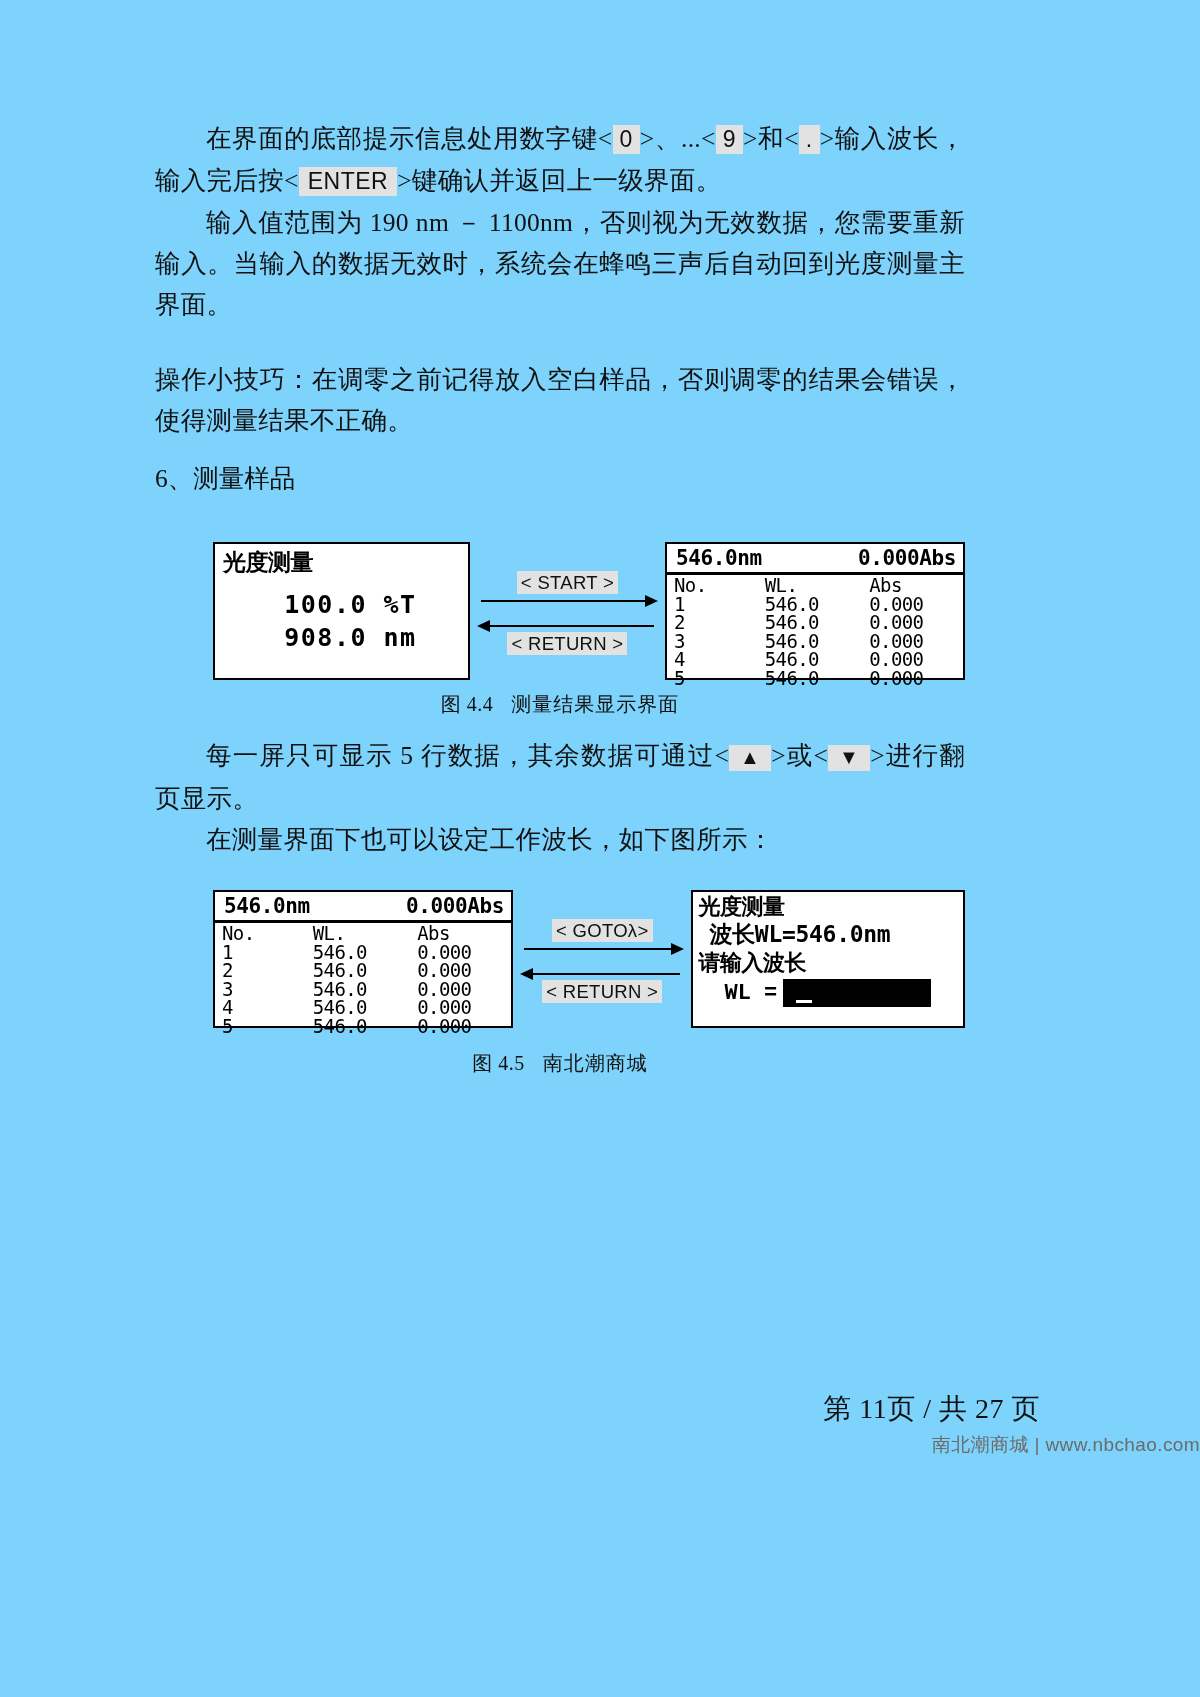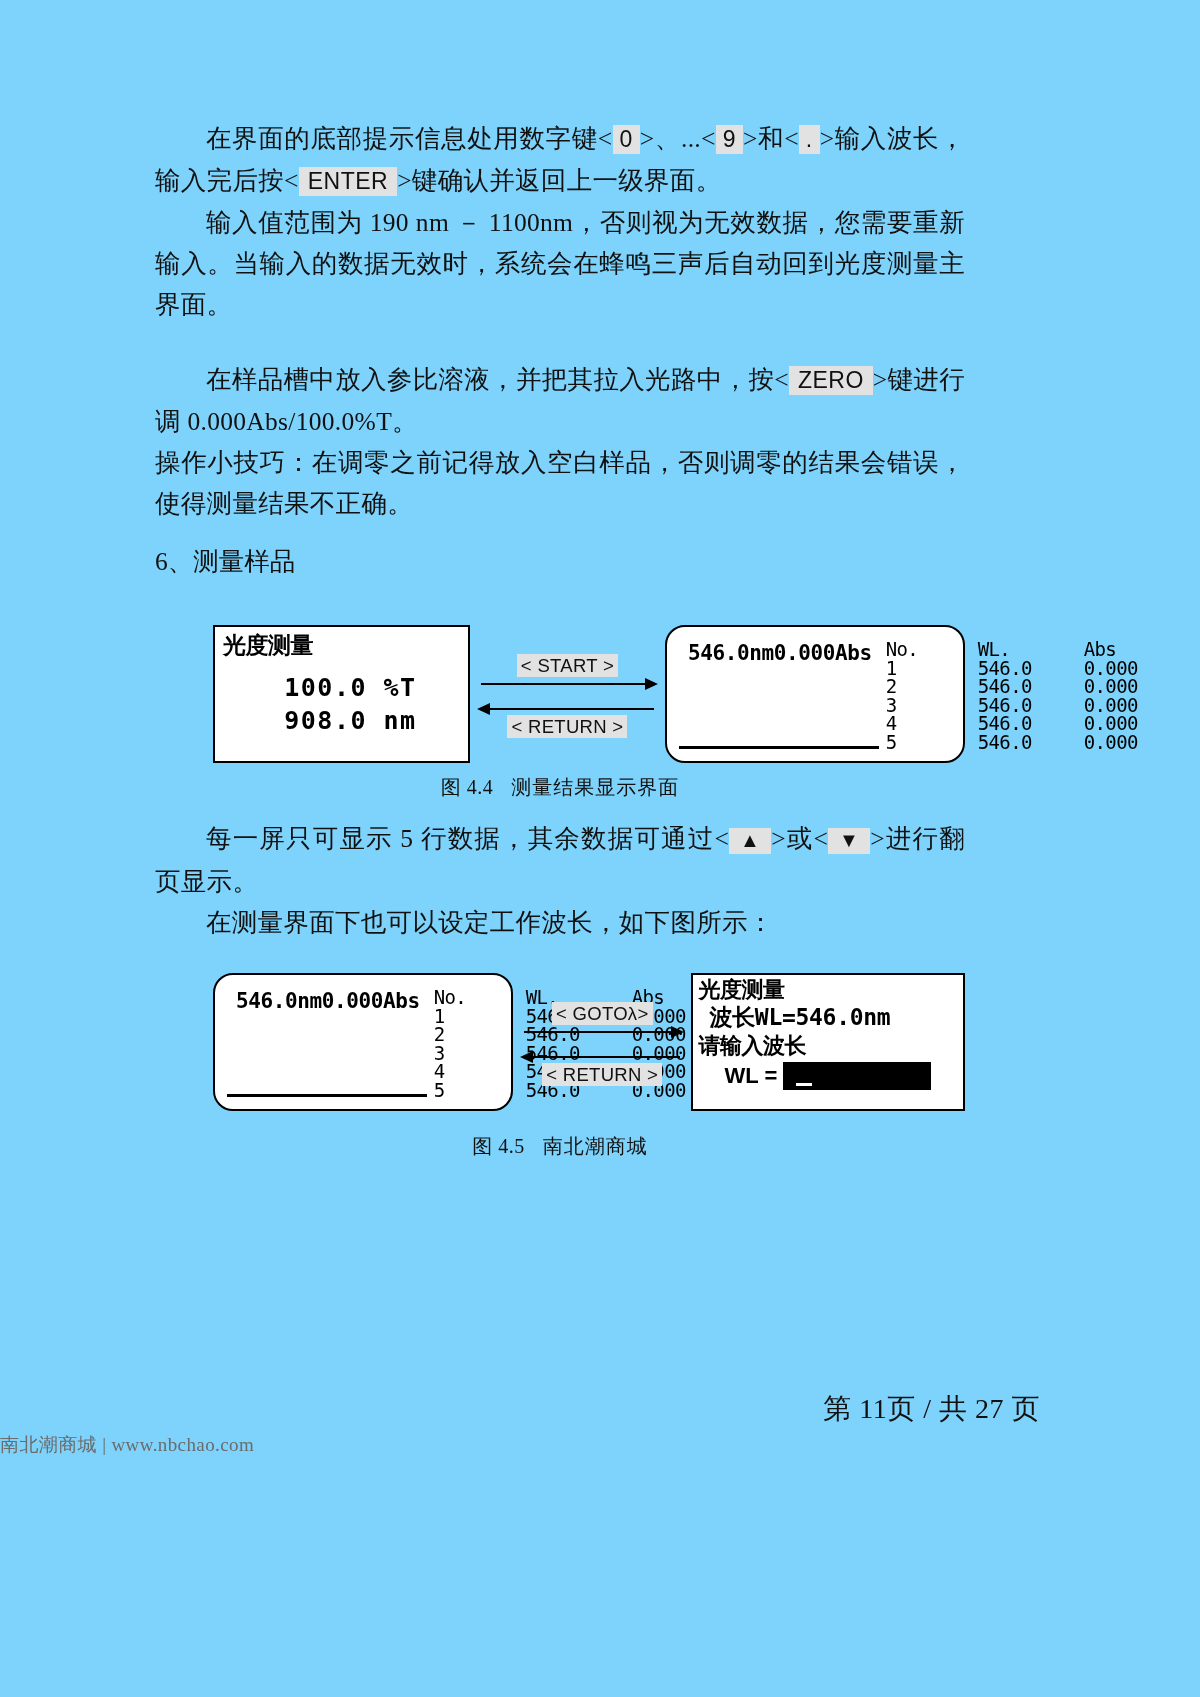--- a/index.html
+++ b/index.html
@@ -104,24 +104,23 @@
     text-align: center;
     line-height: 33px;
     padding-left: 18px;
   }
   .lcd-main .pad1 { height: 12px; }
 
   
   .lcd-table {
     width: 300px;
     height: 138px;
-    padding: 12px;
+    padding: 0;
     display: flex;
-    flex-direction: row;
-    border-radius: 20px;
+    flex-direction: column;
   }
   .lcd-table .topbar {
     display: flex;
     justify-content: space-between;
     font-size: 21px;
     font-weight: 600;
     padding: 2px 7px 2px 9px;
     letter-spacing: -0.4px;
     border-bottom: 3px solid #000;
     font-family: "DejaVu Sans Mono", monospace;
@@ -160,21 +159,21 @@
     font-size: 22px; font-weight: 700; line-height: 28px; letter-spacing: -0.5px;
   }
   .lcd-wl .entry {
     display: flex;
     align-items: center;
     margin-top: 2px;
     padding-left: 26px;
   }
   .lcd-wl .entry .lbl {
     font-size: 22px; font-weight: 700; letter-spacing: 0px;
-    font-family: Liberation Sans, sans-serif;
+    font-family: Liberation Mono, monospace;
   }
   .lcd-wl .entry .field {
     background: #000;
     color: #fff;
     width: 148px;
     height: 28px;
     margin-left: 6px;
     position: relative;
   }
   .lcd-wl .entry .field .cursor {
@@ -253,44 +252,43 @@
     top: 1390px;
     font-size: 28px;
     font-family: Liberation Serif, serif;
     letter-spacing: 0.5px;
   }
   .footer-site {
     position: absolute;
     left: 0;
     right: 0;
     top: 1432px;
-    text-align: left;
+    text-align: right;
     font-size: 19px;
     color: #6b6b6b;
-    font-family: Liberation Serif, serif;
+    font-family: Liberation Sans, sans-serif;
     letter-spacing: 0.4px;
   }
 </style>
 </head>
 <body>
 
 <div class="page">
 
   <div class="content">
 
     <p class="para indent"><span>在界面的底部提示信息处用数字键</span>&lt;<span class="kbd narrow">0</span>&gt;<span>、...</span>&lt;<span class="kbd narrow">9</span>&gt;<span>和</span>&lt;<span class="kbd narrow">.</span>&gt;<span>输入波长，输入完后按</span>&lt;<span class="kbd">ENTER</span>&gt;<span>键确认并返回上一级界面。</span></p>
 
     <p class="para indent">输入值范围为 190 nm － 1100nm，否则视为无效数据，您需要重新输入。当输入的数据无效时，系统会在蜂鸣三声后自动回到光度测量主界面。</p>
 
     <div class="sp-sm"></div>
 
 
     <div class="sp-sm"></div>
 
-    <p class="para indent"><span>在样品槽中放入参比溶液，并把其拉入光路中，按</span>&lt;<span class="kbd">ZERO</span>&gt;<span>键进行调 0.000Abs/100.0%T。</span></p>
 
     <p class="para">操作小技巧：在调零之前记得放入空白样品，否则调零的结果会错误，使得测量结果不正确。</p>
 
     <div class="sp-sm"></div>
 
     <p class="heading">6、测量样品</p>
 
     <div class="sp-sm"></div>
 
 

